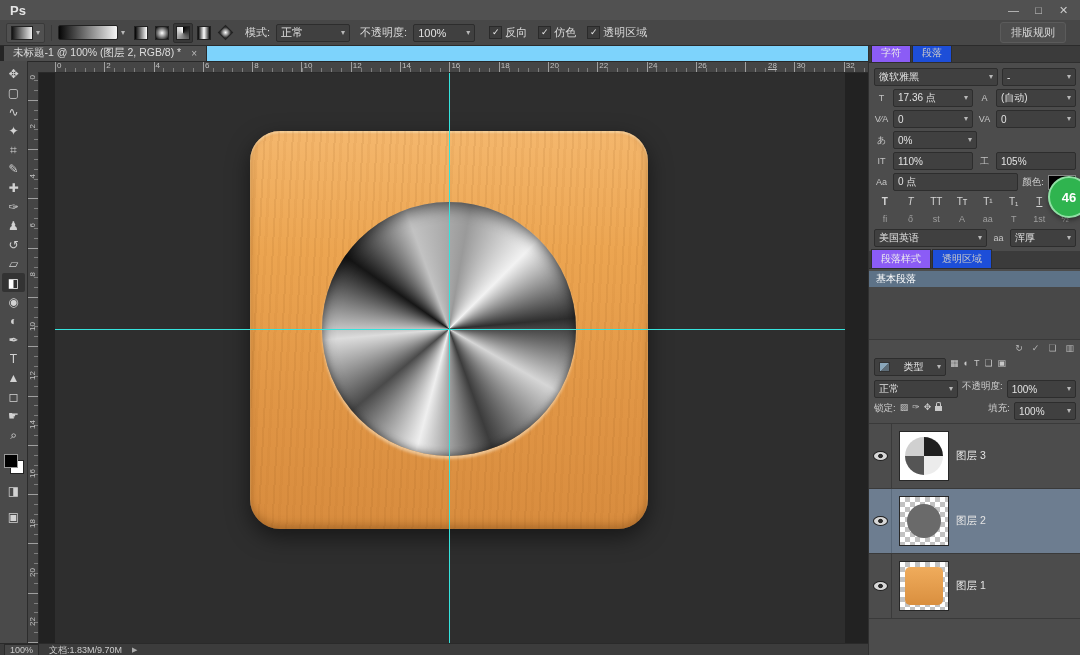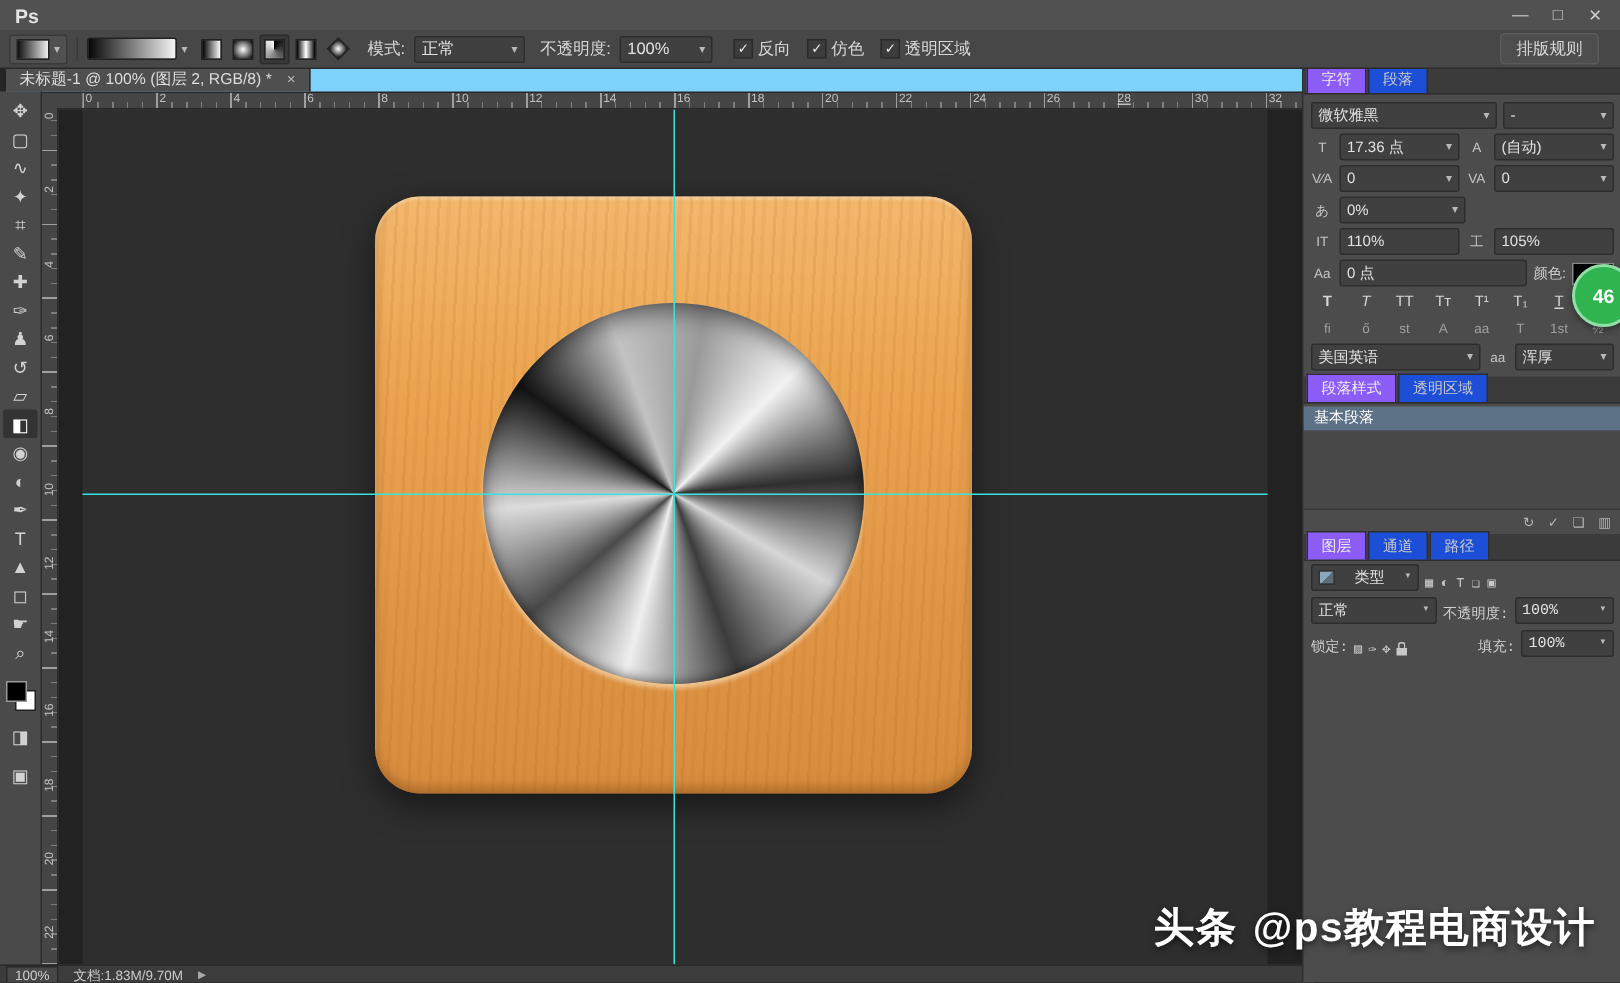--- a/index.html
+++ b/index.html
@@ -111,21 +111,21 @@
   .w52{width:52px;flex:none;}.w56{width:56px;flex:none;}.w64{width:64px;flex:none;}.w74{width:74px;flex:none;}
   .cswatch{width:26px;height:13px;background:#000000;border:1px solid #888;flex:none;}
   .sbtn{flex:1;text-align:center;color:#d5d5d5;font-size:10px;padding:1px 0;border:1px solid transparent;}
   .sbtn.b{font-weight:bold;}.sbtn.i{font-style:italic;}.sbtn.u{text-decoration:underline;}.sbtn.s{text-decoration:line-through;}
   .sbtn.ot{color:#9f9f9f;font-size:9px;}
   #psbody{display:flex;flex-direction:column;}
   .psitem{height:16px;line-height:16px;padding-left:7px;background:#5d7287;color:#ffffff;margin-top:2px;font-size:10px;}
   .psempty{height:52px;background:#484848;}
   .psfooter{height:16px;border-top:1px solid #393939;display:flex;justify-content:flex-end;align-items:center;gap:9px;
     padding-right:7px;color:#b5b5b5;font-size:9px;}
-  .lrow{display:flex;align-items:flex-end;gap:4px;padding:2px 5px;font-family:Liberation Mono, monospace;}
+  .lrow{display:flex;align-items:flex-start;gap:4px;padding:2px 5px;}
   .plbl{font-size:9.5px;color:#cfcfcf;white-space:nowrap;}
   #filtericons{display:flex;gap:5px;color:#c8c8c8;font-size:9px;align-items:center;}
   #lockicons{display:flex;gap:4px;color:#c8c8c8;font-size:9px;align-items:center;flex:1;}
   .licon{display:inline-block;}
   .licon.padlock{width:7px;height:5px;background:#c8c8c8;position:relative;margin-top:3px;}
   .licon.padlock::before{content:'';position:absolute;left:1px;top:-4px;width:3px;height:3px;border:1px solid #c8c8c8;
     border-bottom:none;border-radius:2px 2px 0 0;}
   .imgicon{width:9px;height:8px;background:linear-gradient(135deg,#8aa7bb 0 50%,#5d6c77 50%);border:1px solid #333;display:block;flex:none;}
   #layerlist{border-top:1px solid #3a3a3a;margin-top:1px;}
   .layrow{display:flex;align-items:center;gap:7px;height:64px;border-bottom:1px solid #3a3a3a;}
@@ -269,21 +269,21 @@
       <span class="rnum" style="left: 216.2px;">8</span>
       <span class="rnum" style="left: 265.5px;">10</span>
       <span class="rnum" style="left: 314.8px;">12</span>
       <span class="rnum" style="left: 364.1px;">14</span>
       <span class="rnum" style="left: 413.4px;">16</span>
       <span class="rnum" style="left: 462.7px;">18</span>
       <span class="rnum" style="left: 512px;">20</span>
       <span class="rnum" style="left: 561.3px;">22</span>
       <span class="rnum" style="left: 610.6px;">24</span>
       <span class="rnum" style="left: 659.9px;">26</span>
-      <span class="rnum" style="left: 707px; text-decoration: underline;">28</span>
+      <span class="rnum" style="left: 730px; text-decoration: underline;">28</span>
       <span class="rnum" style="left: 758.5px;">30</span>
       <span class="rnum" style="left: 807.8px;">32</span>
     </div>
   <div id="rulerv">
       <span class="rnum v" style="top: 3px;">0</span>
       <span class="rnum v" style="top: 52.3px;">2</span>
       <span class="rnum v" style="top: 101.6px;">4</span>
       <span class="rnum v" style="top: 150.9px;">6</span>
       <span class="rnum v" style="top: 200.2px;">8</span>
       <span class="rnum v" style="top: 249.5px;">10</span>
@@ -418,25 +418,20 @@
       <div class="psitem">基本段落</div>
       <div class="psempty"></div>
       <div class="psfooter" id="psfooter">
           <span class="ficon">↻</span>
           <span class="ficon">✓</span>
           <span class="ficon">❏</span>
           <span class="ficon">▥</span>
         </div>
     </div>
 
-    <div class="tabstrip" id="laytabs">
-        <span class="ptab active">图层</span>
-        <span class="ptab">通道</span>
-        <span class="ptab">路径</span>
-      </div>
     <div id="laybody">
       <div class="lrow">
         <div class="fld" style="width:62px;">
           <span class="imgicon"></span>
           <span>类型</span>
           <span class="dd">▾</span>
         </div>
         <div id="filtericons">
             <span class="licon">▦</span>
             <span class="licon">◐</span>
@@ -463,21 +458,41 @@
             <span class="licon ">✑</span>
             <span class="licon ">✥</span>
             <span class="licon padlock"></span>
           </div>
         <span class="plbl">填充:</span>
         <div class="fld w52">
           <span>100%</span>
           <span class="dd">▾</span>
         </div>
       </div>
+      <div id="layerlist">
+          <div class="layrow">
+            <span class="eyecell">
+              <i class="eye"></i>
+            </span>
+            <span class="thumb conic"></span>
+            <span class="lname">图层 3</span>
+          </div>
+          <div class="layrow sel">
+            <span class="eyecell">
+              <i class="eye"></i>
+            </span>
+            <span class="thumb circle"></span>
+            <span class="lname">图层 2</span>
+          </div>
+          <div class="layrow">
+            <span class="eyecell">
+              <i class="eye"></i>
+            </span>
+            <span class="thumb wood"></span>
+            <span class="lname">图层 1</span>
+          </div>
+        </div>
     </div>
   </aside>
 
   <div id="badge">46</div>
-  <div id="watermark">
-    <span class="wp">头条</span><span>@ps教程电商设计</span>
-  </div>
 
 </div>
 
 </body></html>

